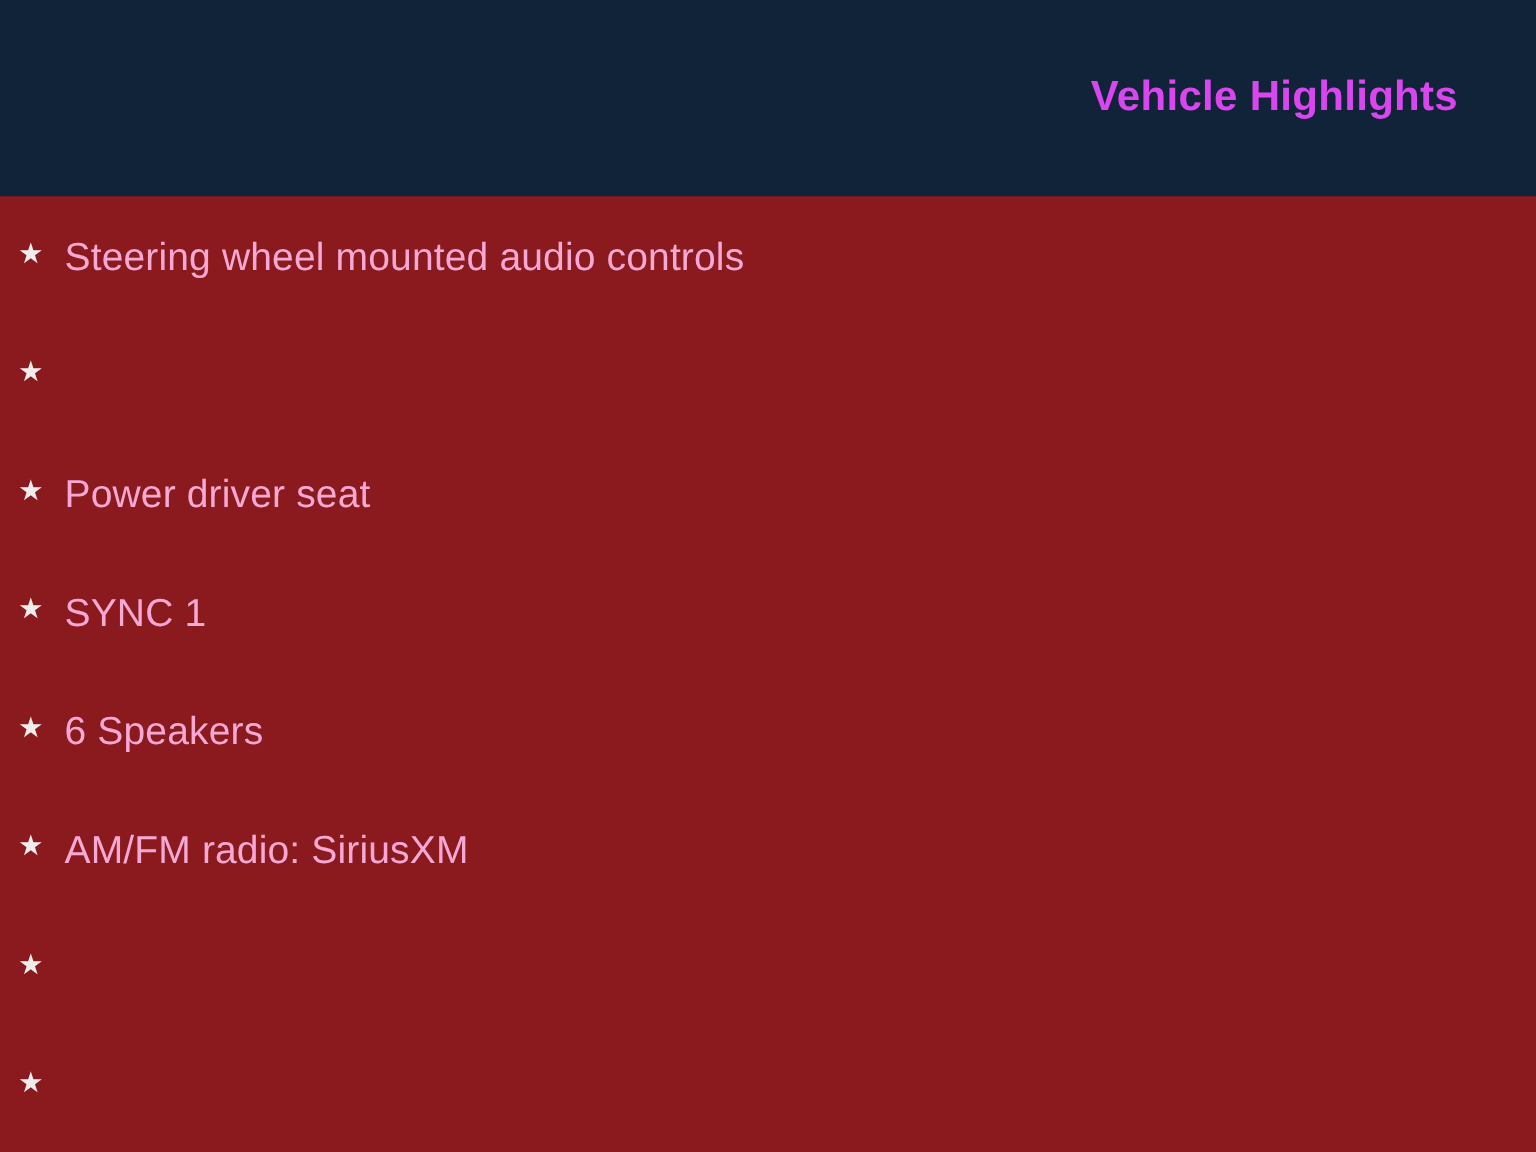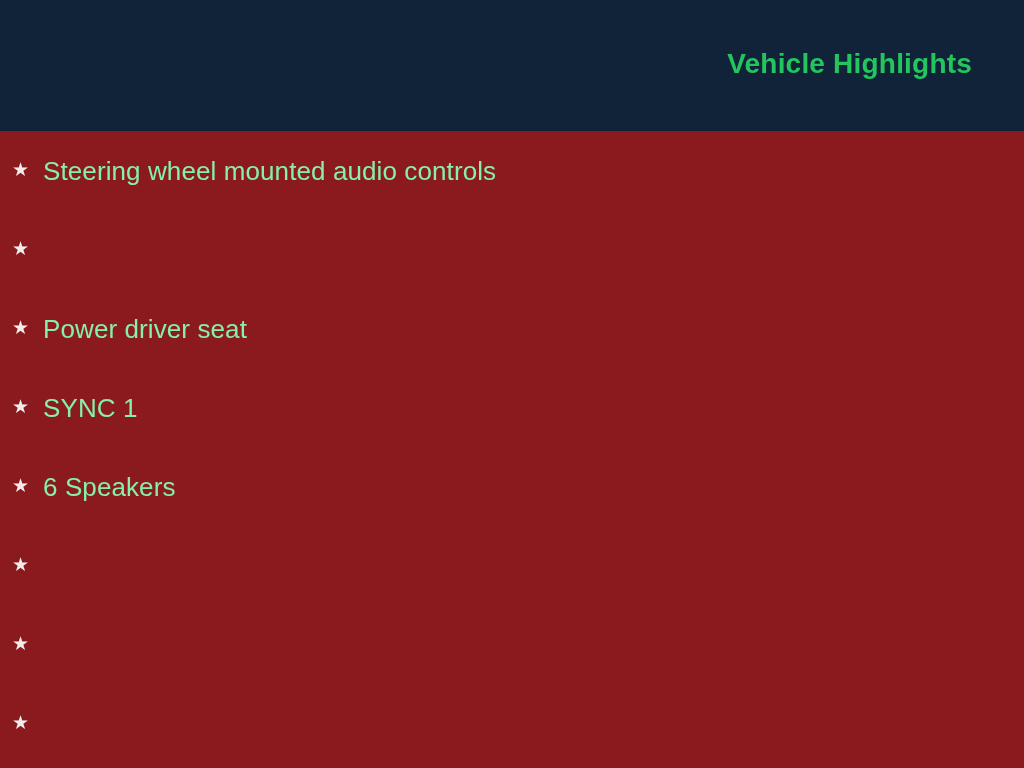--- a/index.html
+++ b/index.html
@@ -34,21 +34,21 @@
   }
 
   .header-title {
     position: absolute;
     right: 52px;
     top: 47px;
     margin: 0;
     font-size: 28px;
     font-weight: 700;
     letter-spacing: 0.2px;
-    color: #22c55e;
+    color: #d946ef;
     line-height: 34px;
     white-space: nowrap;
     text-align: right;
   }
 
   
   .body-area {
     position: absolute;
     left: 0;
     top: 131px;
@@ -85,21 +85,21 @@
     text-align: left;
     margin-right: 11px;
     position: relative;
     top: -1px;
   }
 
   .feature-label {
     flex: 0 1 auto;
     font-size: 26px;
     font-weight: 300;
-    color: #86efac;
+    color: #f9a8d4;
     line-height: 30px;
     letter-spacing: 0.1px;
     white-space: nowrap;
   }
 </style>
 </head>
 <body>
 
 <div class="slide">
 
@@ -129,20 +129,21 @@
         <span class="feature-label">SYNC 1</span>
       </li>
 
       <li class="feature-item">
         <span class="bullet-star">★</span>
         <span class="feature-label">6 Speakers</span>
       </li>
 
       <li class="feature-item">
         <span class="bullet-star">★</span>
+        <span class="feature-label">AM/FM radio: SiriusXM</span>
       </li>
 
       <li class="feature-item">
         <span class="bullet-star">★</span>
       </li>
 
       <li class="feature-item">
         <span class="bullet-star">★</span>
       </li>
 

